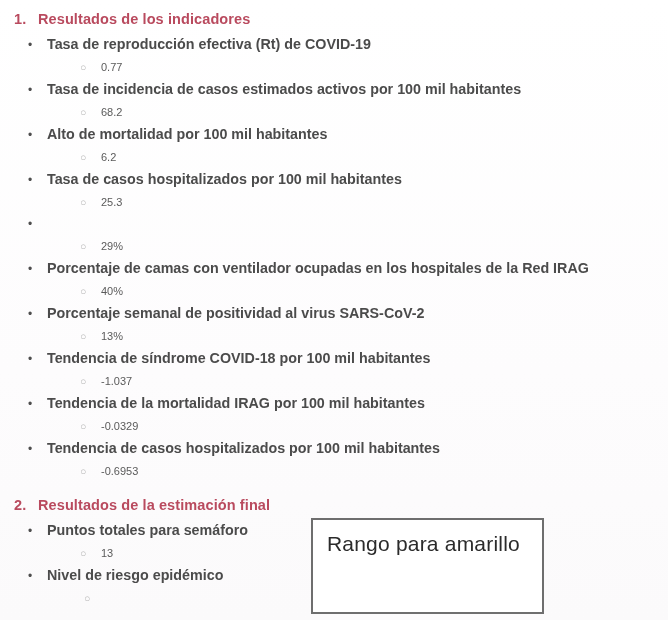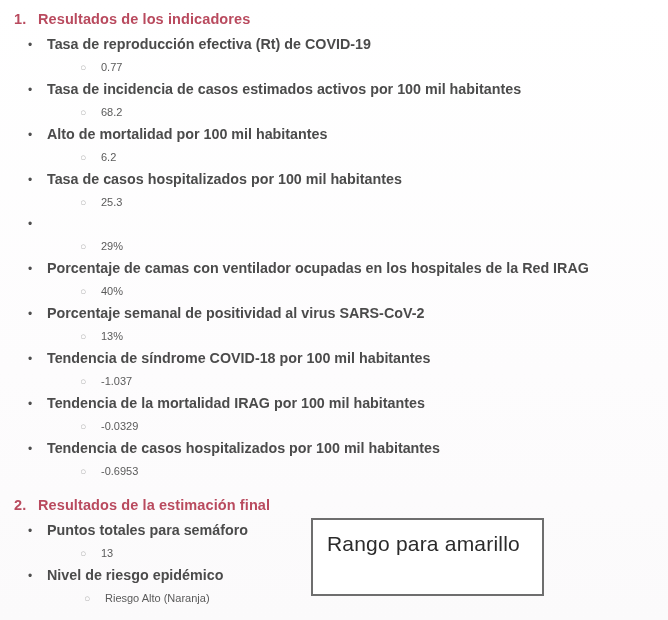--- a/index.html
+++ b/index.html
@@ -120,21 +120,21 @@
   
   .section-two {
     margin-top: 14px;
   }
 
   .callout-box {
     position: absolute;
     left: 311px;
     top: 518px;
     width: 233px;
-    height: 78px;
+    height: 96px;
     box-sizing: border-box;
     border: 2px solid #6e6e6e;
     background: #ffffff;
     padding: 9px 0 0 14px;
   }
   .callout-line {
     color: #2b2b2b;
     font-size: 21px;
     font-weight: 400;
     line-height: 29px;
@@ -286,21 +286,20 @@
         </div>
       </li>
 
       <li class="bullet-item">
         <div class="bullet-row">
           <span class="bullet-mark">•</span>
           <span class="bullet-text">Nivel de riesgo epidémico</span>
         </div>
         <div class="sub-row extra-indent">
           <span class="sub-mark">○</span>
-          <span class="sub-text">Riesgo Alto (Naranja)</span>
         </div>
       </li>
 
     </ul>
   </div>
 
   <div class="callout-box">
     <div class="callout-line">Rango para amarillo</div>
   </div>
 

